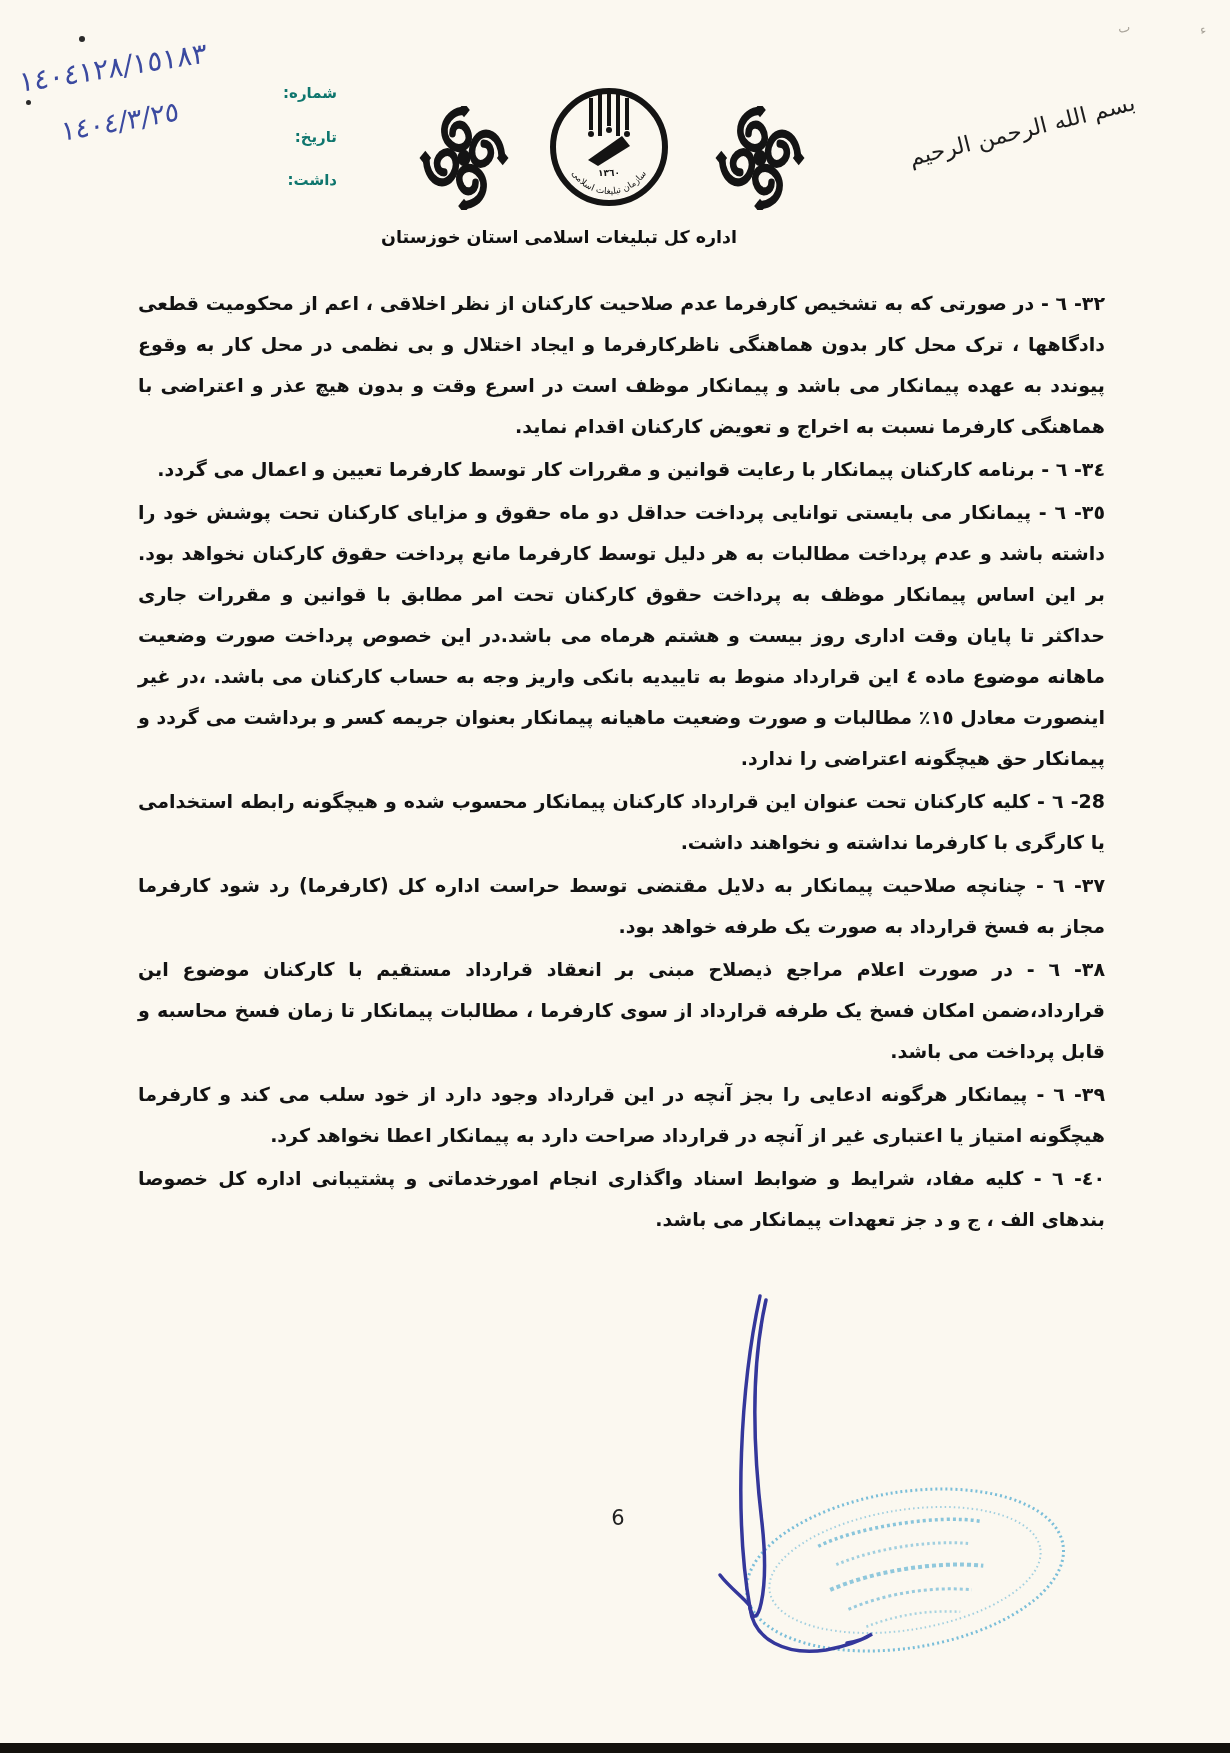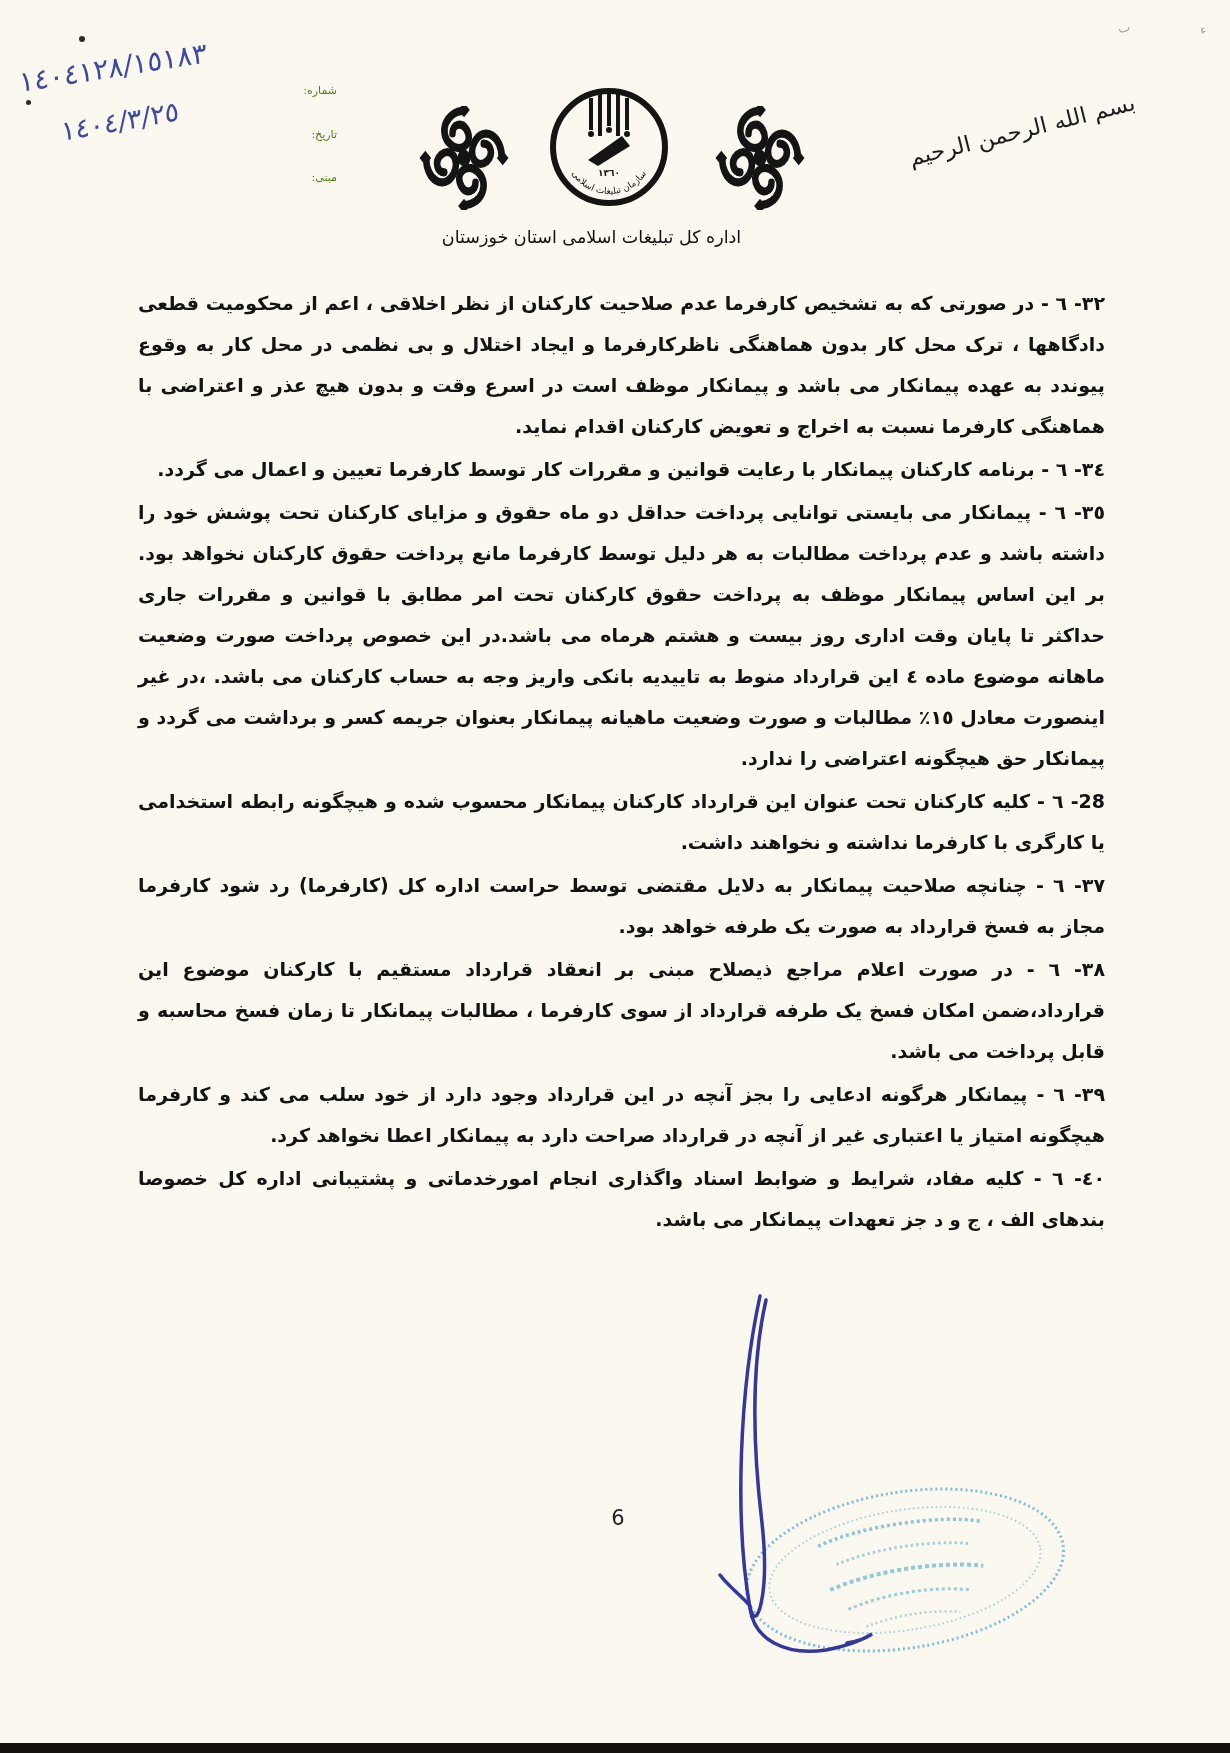--- a/index.html
+++ b/index.html
@@ -27,40 +27,40 @@
     font-size:28px;
     letter-spacing:2px;
     transform:rotate(-9deg) skewX(-5deg);
     transform-origin:left top;
     white-space:nowrap;
   }
   .hand.hand-number{left:18px;top:66px;}
   .hand.hand-date{left:60px;top:116px;font-size:27px;letter-spacing:4px;transform:rotate(-10deg) skewX(-6deg);}
   .lbl{
     position:absolute;right:893px;
-    direction:rtl;font-weight:400;font-size:11px;color:#4d7c0f;white-space:nowrap;
+    direction:rtl;font-weight:700;font-size:15px;color:#0f766e;white-space:nowrap;
   }
   .lbl.l1{top:84px;}
   .lbl.l2{top:128px;}
   .lbl.l3{top:171px;}
   .ornament{position:absolute;top:106px;width:96px;height:104px;}
   .ornament.left{left:416px;}
   .ornament.right{left:712px;}
   .emblem{position:absolute;left:548px;top:86px;width:122px;height:122px;}
   .bismillah{
     position:absolute;left:958px;top:112px;width:175px;
     direction:rtl;text-align:center;
     font-size:22px;color:#1c1c1c;
     transform:rotate(-14deg) scaleX(1.05);
     white-space:nowrap;
   }
   .org-title{
-    position:absolute;left:394px;top:227px;width:395px;
-    direction:rtl;text-align:center;
-    font-weight:400;font-size:17.5px;color:#101010;
+    position:absolute;left:381px;top:227px;width:395px;
+    direction:rtl;text-align:left;
+    font-weight:700;font-size:17.5px;color:#101010;
   }
 
   
   .body-text{
     position:absolute;left:130px;top:283px;width:975px;
     direction:rtl;
     text-align:justify;
     font-size:19px;font-weight:700;
     line-height:41px;
     color:#131313;
@@ -84,21 +84,21 @@
   <div class="dot d2"></div>
   <span class="faint-mark" style="left:1118px;top:20px;">ٮ</span>
   <span class="faint-mark" style="left:1200px;top:22px;">ء</span>
   <div class="bottom-strip"></div>
 
   <div class="hand hand-number">١٤٠٤١٢٨/١٥١٨٣</div>
   <div class="hand hand-date">١٤٠٤/٣/٢٥</div>
 
   <div class="lbl l1">شماره:</div>
   <div class="lbl l2">تاریخ:</div>
-  <div class="lbl l3">مبنی:</div>
+  <div class="lbl l3">داشت:</div>
 
   <svg class="ornament left" viewBox="0 0 100 120">
     <defs>
       <path id="curlA" d="M0,-46 C-22,-46 -32,-24 -16,-13 C-3,-4 12,-15 3,-28 C-3,-36 -14,-33 -14,-24"></path>
     </defs>
     <g transform="translate(50,60) scale(0.95,1.18)" stroke="#141414" fill="none" stroke-width="8" stroke-linecap="round">
       <use href="#curlA"></use>
       <use href="#curlA" transform="rotate(90)"></use>
       <use href="#curlA" transform="rotate(180)"></use>
       <use href="#curlA" transform="rotate(270)"></use>

